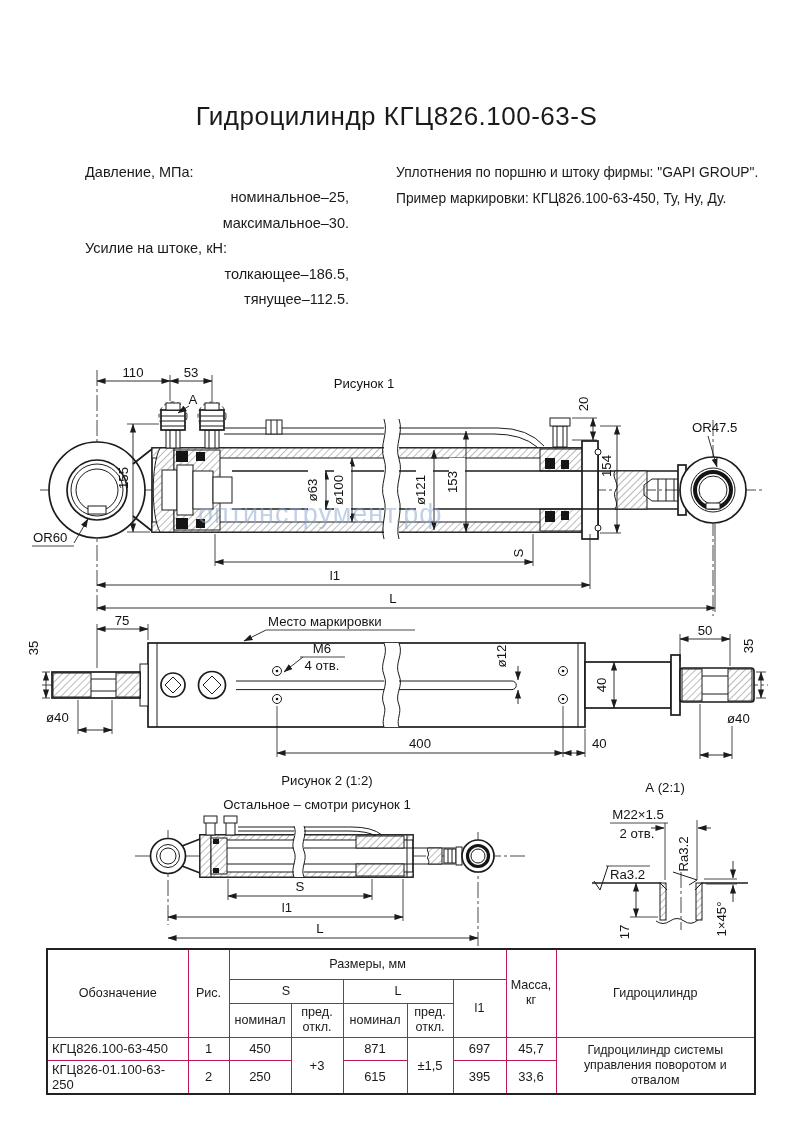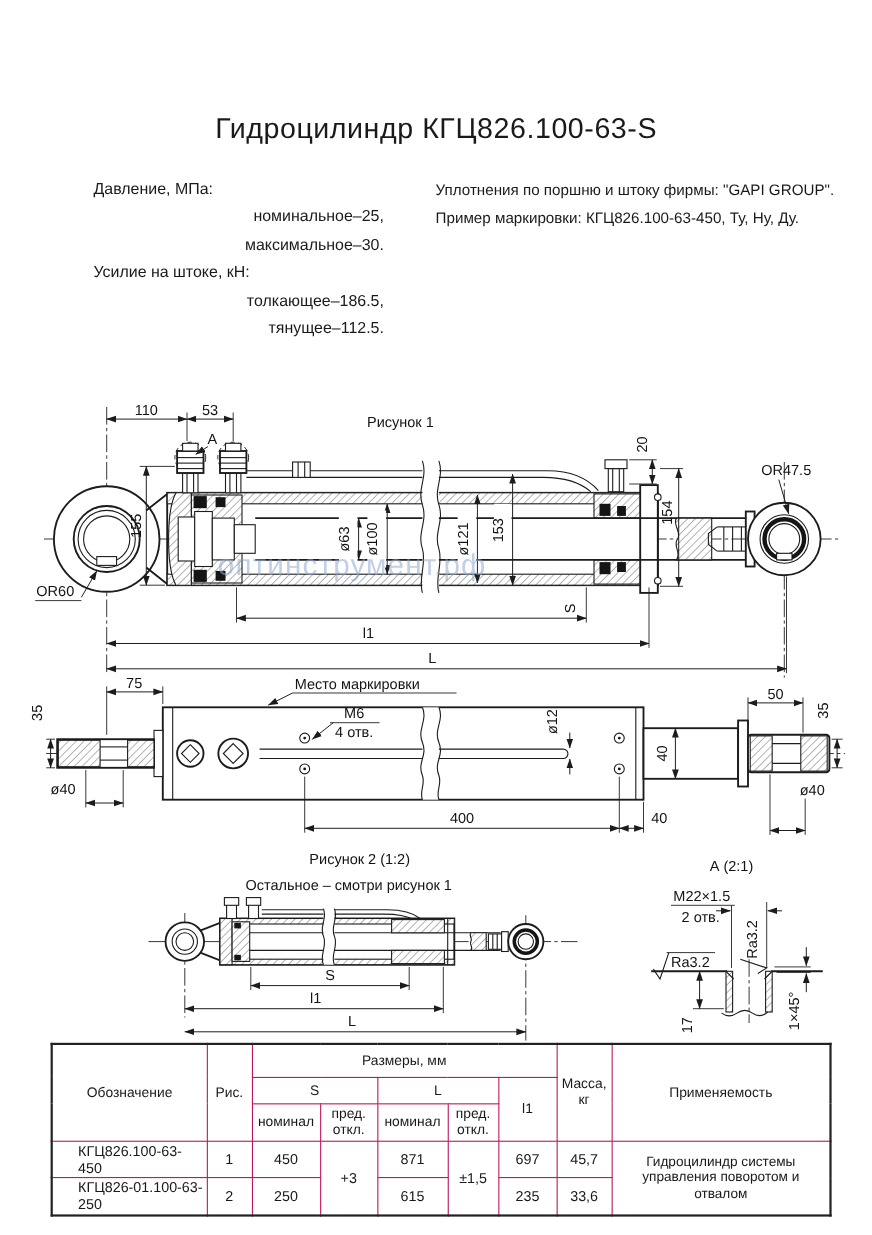--- a/index.html
+++ b/index.html
@@ -19,21 +19,21 @@
   .s2{stroke:#1c1c1c;stroke-width:1.7;}
   .dim{stroke:#1c1c1c;stroke-width:.9;}
   .ext{stroke:#1c1c1c;stroke-width:.8;fill:none;}
   .cl{stroke:#1c1c1c;stroke-width:.8;stroke-dasharray:16 3 3 3;}
   .dash{stroke:#1c1c1c;stroke-width:.9;stroke-dasharray:4 3;}
   .ttable{top:948px;left:46px;width:708px;z-index:2;border-collapse:collapse;
           table-layout:fixed;font-size:13px;background:#fff;border:2px solid #222;}
   .ttable th,.ttable td{border:1px solid #be185d;text-align:center;font-weight:normal;
           padding:1px 2px;line-height:1.18;vertical-align:middle;}
   .ttable th{font-size:12.6px;}
-  .ttable .des{text-align:left;padding-left:23px;}
+  .ttable .des{text-align:left;padding-left:4px;}
   .ttable .app{font-size:12.4px;border-radius:18px;}
   .hr1{height:30px}.hr2{height:24px}.hr3{height:34px}.dr{height:23px}
 </style>
 </head>
 <body>
 
 <h1 class="abs title">Гидроцилиндр КГЦ826.100-63-S</h1>
 
 <div class="abs specs">
   <div>Давление, МПа:</div>
@@ -414,21 +414,21 @@
     <col style="width:53px">
       <col style="width:50px">
       <col style="width:199px">
   </colgroup>
   <tbody>
       <tr class="hr1">
     <th rowspan="3">Обозначение</th>
     <th rowspan="3">Рис.</th>
     <th colspan="5">Размеры, мм</th>
     <th rowspan="3">Масса, кг</th>
-    <th rowspan="3">Применяемость</th>
+    <th rowspan="3">Гидроцилиндр</th>
   </tr>
   <tr class="hr2">
     <th colspan="2">S</th>
     <th colspan="2">L</th>
     <th rowspan="2">l1</th>
   </tr>
   <tr class="hr3">
     <th>номинал</th>
     <th>пред. откл.</th>
     <th>номинал</th>
@@ -443,17 +443,17 @@
     <td rowspan="2">±1,5</td>
     <td>697</td>
     <td>45,7</td>
     <td rowspan="2" class="app">Гидроцилиндр системы управления поворотом и отвалом</td>
   </tr>
   <tr class="dr">
     <td class="des">КГЦ826-01.100-63-250</td>
     <td>2</td>
     <td>250</td>
     <td>615</td>
-    <td>235</td>
+    <td>395</td>
     <td>33,6</td>
   </tr>
 </tbody>
   </table>
 
 </body></html>

